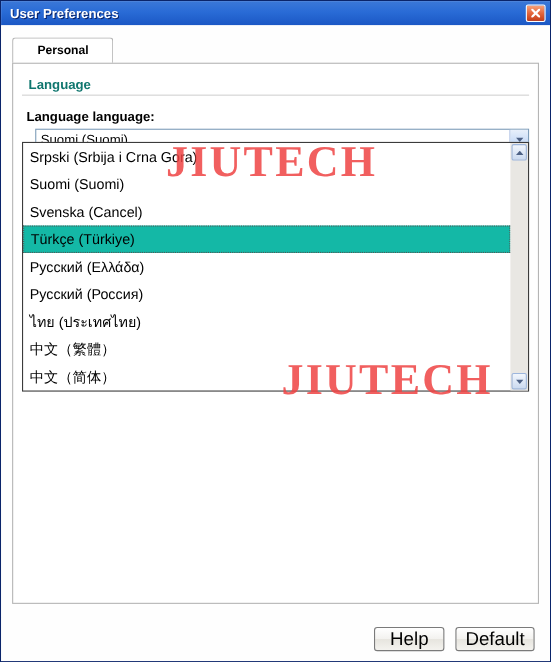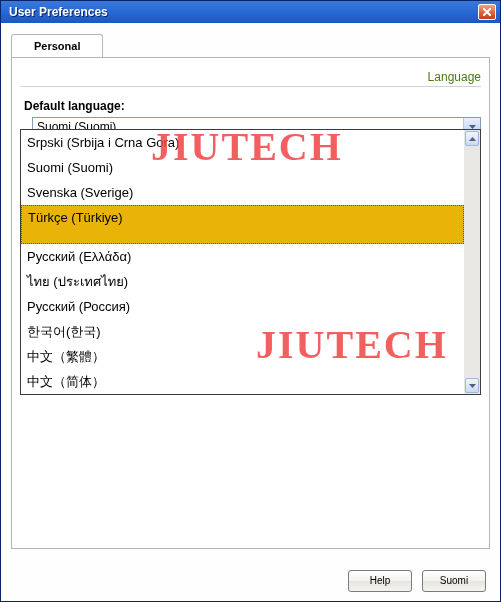--- a/index.html
+++ b/index.html
@@ -84,27 +84,26 @@
   }
   .tabcontent {
     border: 1px solid #b5b5b5;
     background: #fff;
     height: 492px; 
     box-sizing: border-box;
     padding: 12px 2px 2px 2px;
     position: relative;
   }
   .section-title {
-    color: #4d7c0f;
-    font-weight: normal;
+    color: #0f766e;
+    font-weight: bold;
     font-size: 12px;
     padding: 0 0 2px 6px;
     border-bottom: 1px solid #d2d2d2;
     margin: 0 6px 12px 6px;
-    text-align: right;
   }
   .field-label {
     font-weight: bold;
     font-size: 12px;
     padding: 0 0 4px 10px;
   }
   .combo-wrap {
     margin: 0 6px;
     position: relative;
     padding-left: 12px;
@@ -152,24 +151,24 @@
   }
   .opt {
     height: 25px;
     line-height: 25px;
     padding: 0 6px;
     font-size: 13px;
     white-space: nowrap;
     cursor: pointer;
   }
   .opt.highlight {
-    background: #eab308;
+    background: #14b8a6;
     border: 1px dotted #555;
     box-sizing: border-box;
-    height: 39px;
+    height: 25px;
     line-height: 23px;
   }
   .dd-scroll {
     width: 16px;
     background: #e9e7e3;
     position: relative;
     display: flex;
     flex-direction: column;
     align-items: center;
   }
@@ -214,21 +213,21 @@
     gap: 10px;
   }
   .btn {
     min-width: 64px;
     height: 22px;
     line-height: 20px;
     text-align: center;
     border: 1px solid #7a7a7a;
     border-radius: 3px;
     background: linear-gradient(to bottom, #ffffff 0%, #f3f2ef 48%, #e7e5df 52%, #f4f3ef 100%);
-    font-size: 10px;
+    font-size: 17px;
     cursor: pointer;
     padding: 0 8px;
     box-sizing: border-box;
   }
 </style>
 </head>
 <body>
 
 <div class="window">
 
@@ -241,43 +240,42 @@
     </div>
   </div>
 
   <div class="content">
 
     <div class="tabrow">
       <div class="tab">Personal</div>
     </div>
     <div class="tabcontent">
       <div class="section-title">Language</div>
-      <div class="field-label">Default language:</div>
+      <div class="field-label">Language language:</div>
 
       <div class="combo-wrap">
         <div class="combo">
           <span class="sel">Suomi (Suomi)</span>
           <span class="drop-btn">
             <svg viewBox="0 0 7 4">
               <path d="M0 0 L3.5 4 L7 0 Z" fill="#4d6185"></path>
             </svg>
           </span>
         </div>
 
         <div class="dropdown">
           <div class="dropdown-inner">
             <div class="opt-list" id="opt-list">
                 <div class="opt">Srpski (Srbija i Crna Gora)</div>
                 <div class="opt">Suomi (Suomi)</div>
-                <div class="opt">Svenska (Sverige)</div>
+                <div class="opt">Svenska (Cancel)</div>
                 <div class="opt highlight">Türkçe (Türkiye)</div>
                 <div class="opt">Русский (Ελλάδα)</div>
+                <div class="opt">Русский (Россия)</div>
                 <div class="opt">ไทย (ประเทศไทย)</div>
-                <div class="opt">Русский (Россия)</div>
-                <div class="opt">한국어(한국)</div>
                 <div class="opt">中文（繁體）</div>
                 <div class="opt">中文（简体）</div>
               </div>
             <div class="dd-scroll">
               <div class="arr">
                 <svg viewBox="0 0 7 4">
                     <path d="M0 4 L3.5 0 L7 4 Z" fill="#4d6185"></path>
                   </svg>
               </div>
               <div class="track"></div>
@@ -291,15 +289,15 @@
         </div>
       </div>
     </div>
 
     <div class="wm" style="left:150px; top:100px;">JIUTECH</div>
     <div class="wm" style="left:255px; top:298px;">JIUTECH</div>
   </div>
 
   <div class="btnbar">
     <div class="btn">Help</div>
-    <div class="btn">Suomi</div>
+    <div class="btn">Default</div>
   </div>
 </div>
 
 </body></html>

